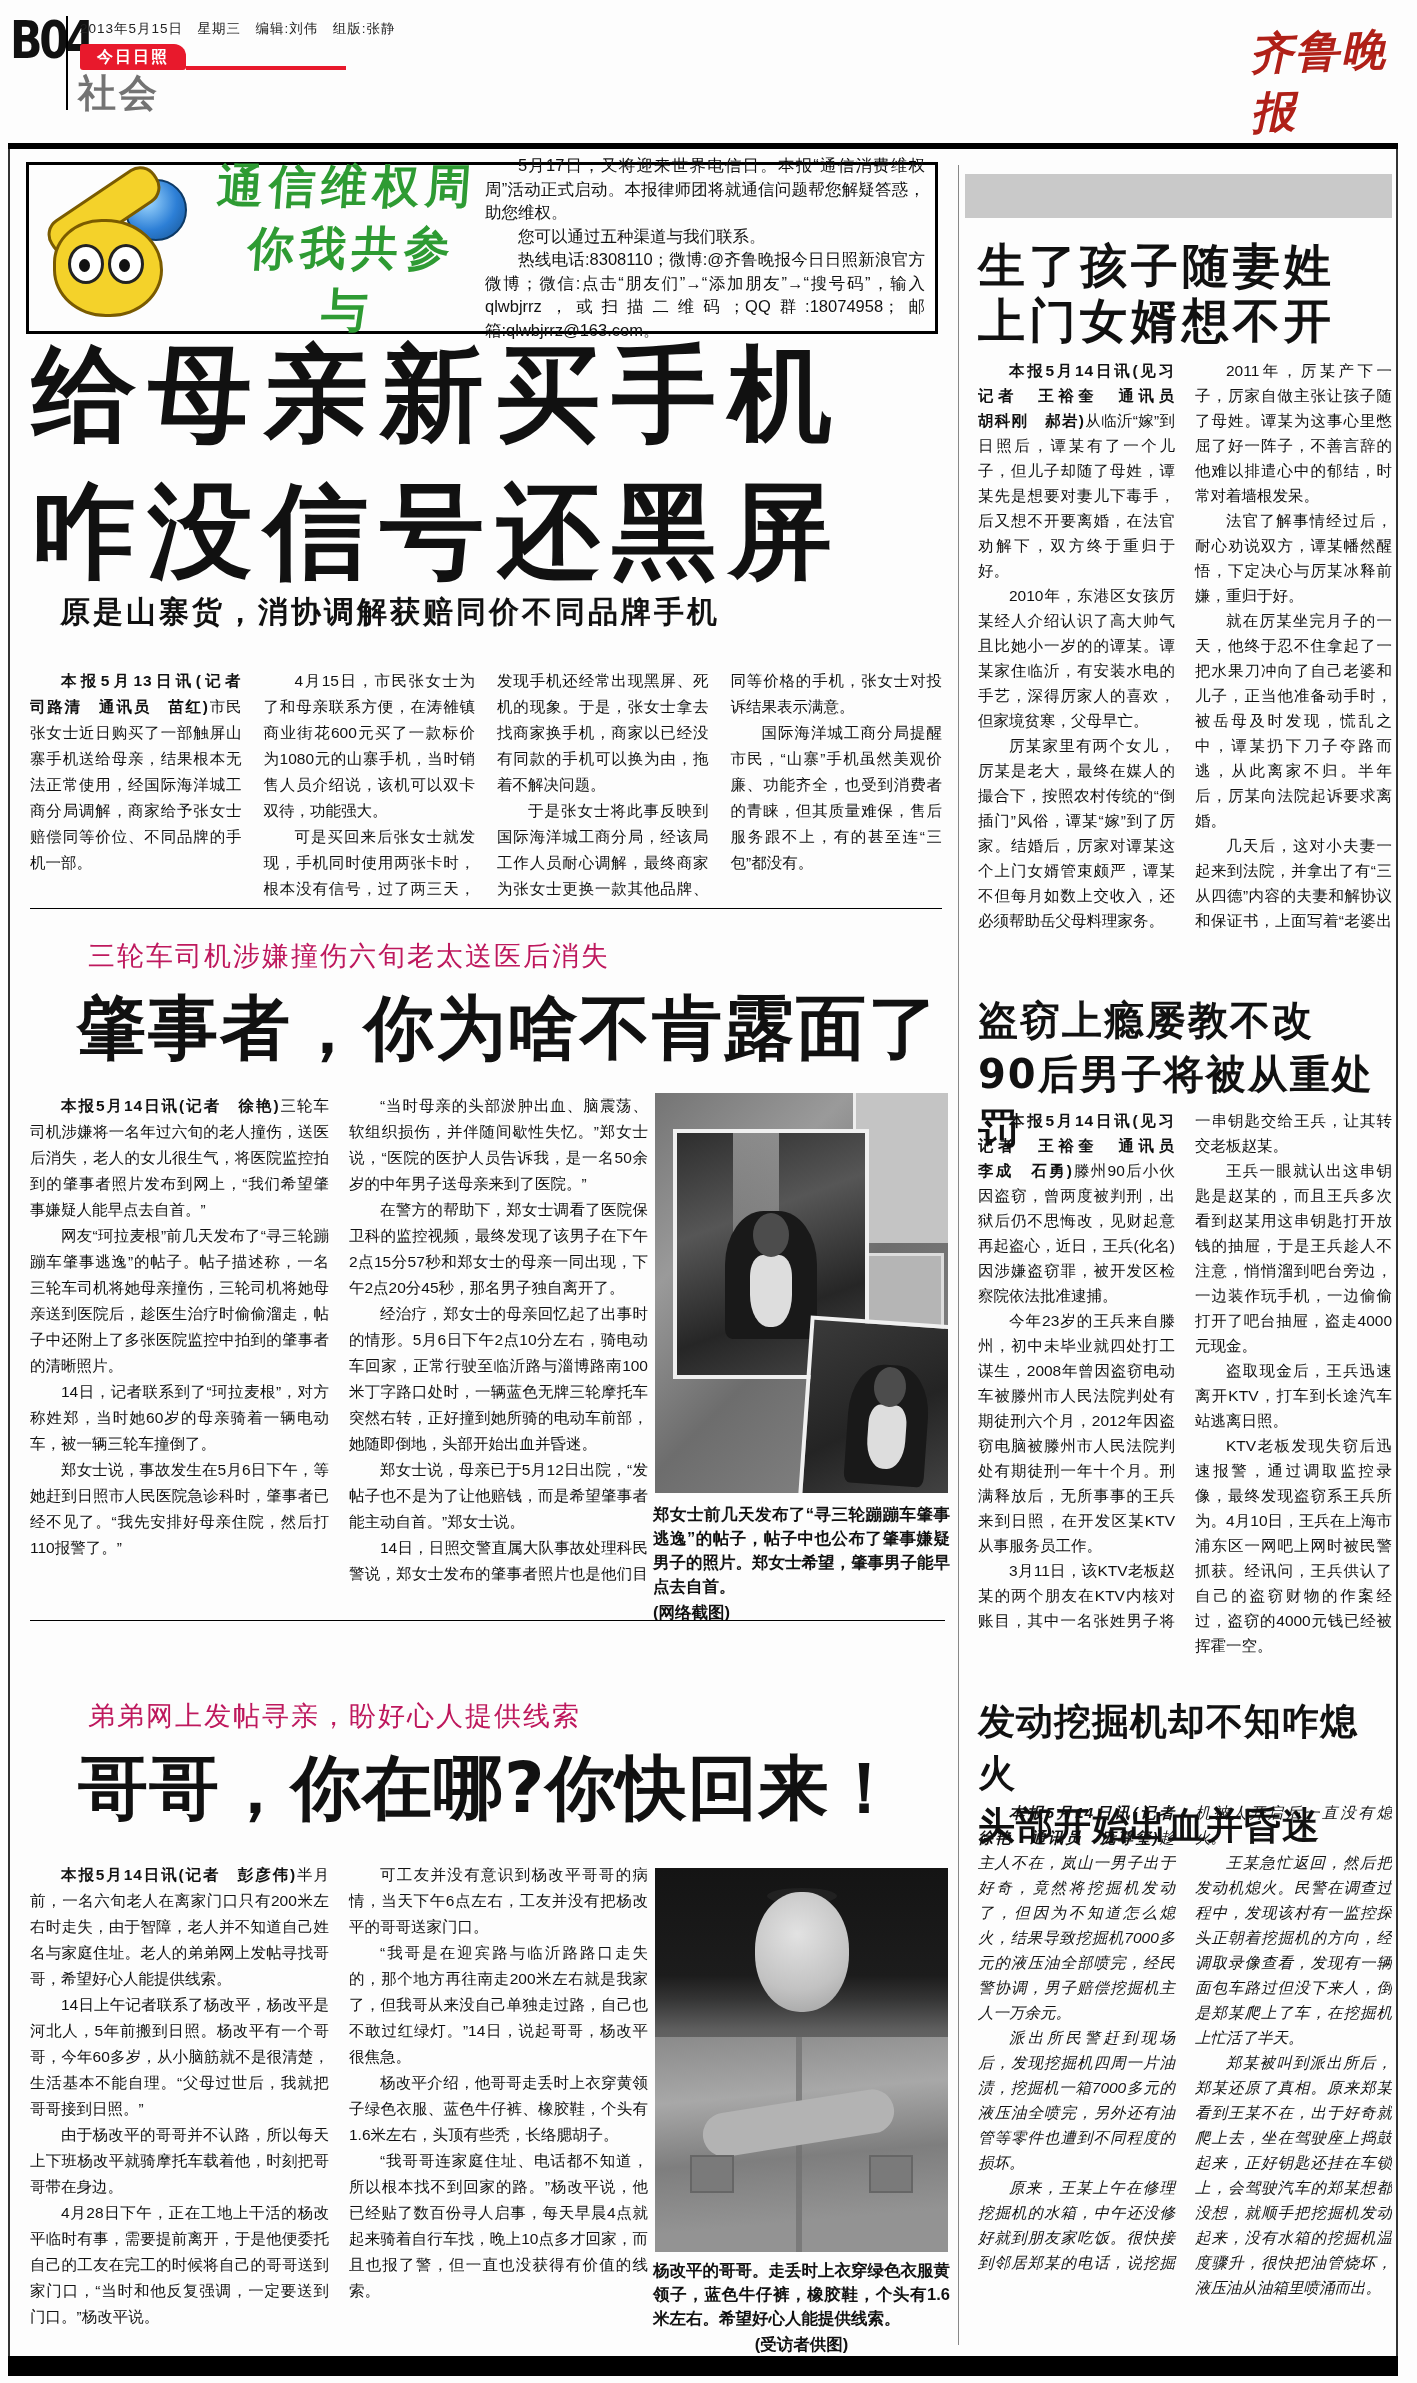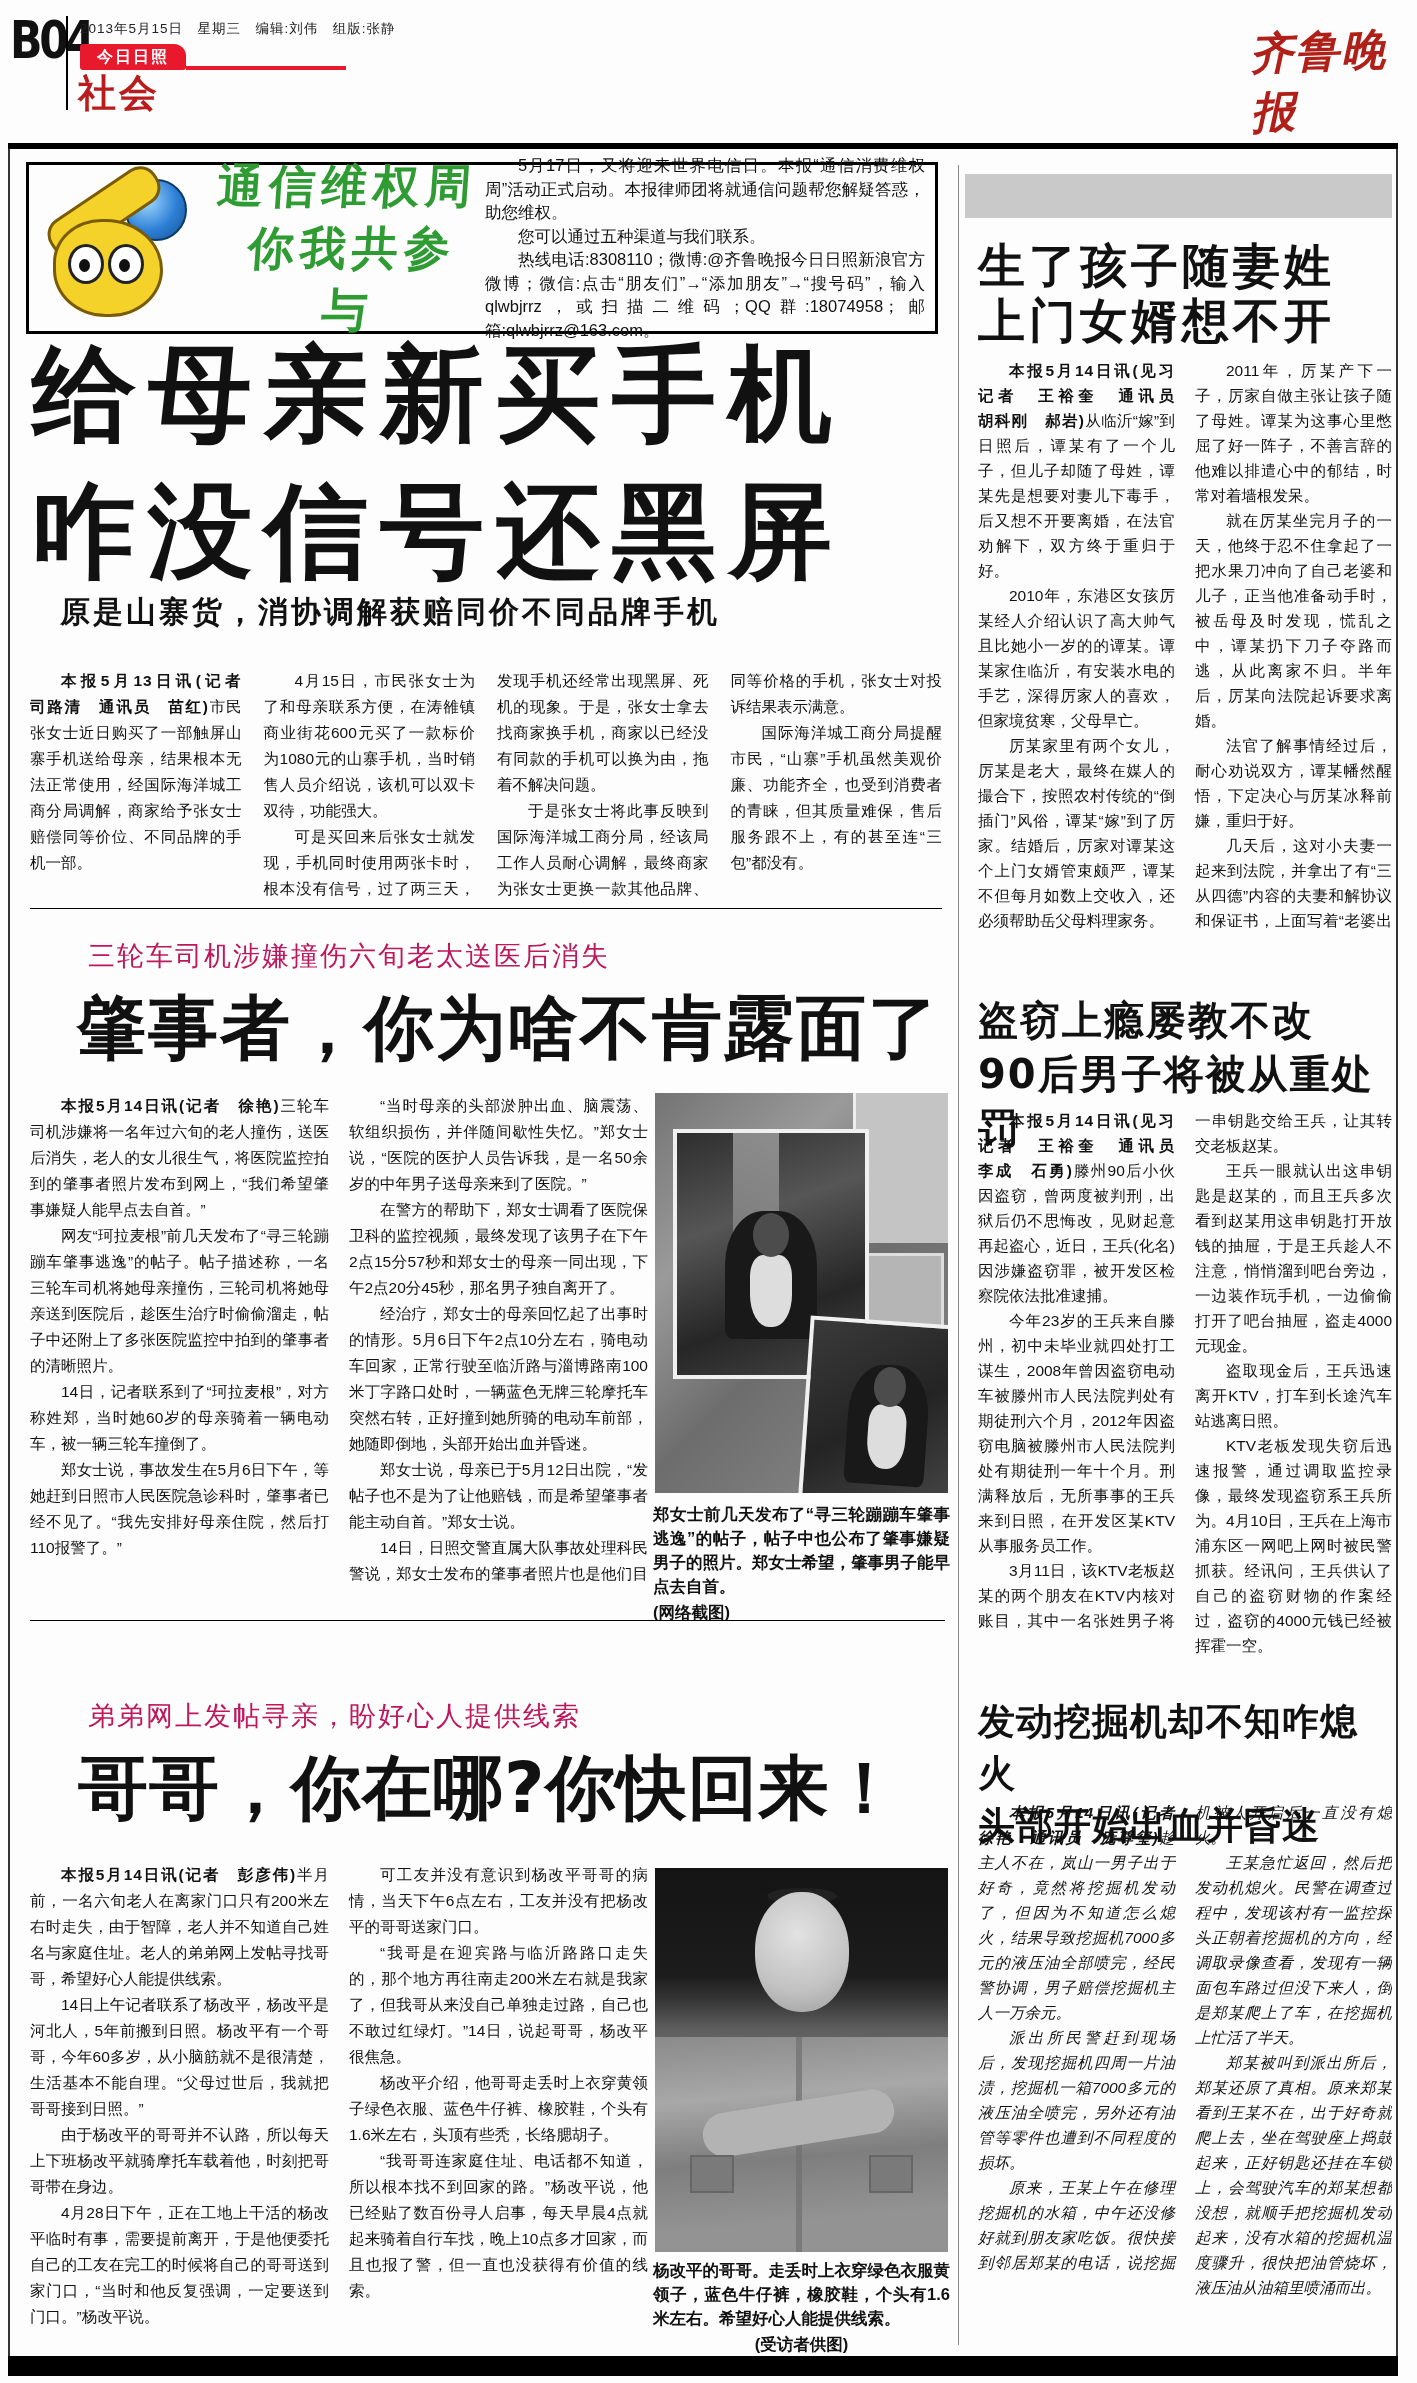--- a/index.html
+++ b/index.html
@@ -8,21 +8,21 @@
         font-family:"Liberation Sans",sans-serif;color:#111;overflow:hidden;}
   
   .pagenum{position:absolute;left:10px;top:10px;font-size:52px;font-weight:900;
            font-family:"DejaVu Sans",sans-serif;letter-spacing:-4px;transform:scaleX(.82);transform-origin:left top;}
   .hdr-vline{position:absolute;left:66px;top:16px;width:2px;height:94px;background:#000;}
   .dateline{position:absolute;left:80px;top:20px;font-size:13.5px;letter-spacing:1px;color:#222;}
   .badge{position:absolute;left:80px;top:44px;width:106px;height:26px;background:#e8192c;color:#fff;
          font-size:16px;font-weight:700;text-align:center;line-height:26px;letter-spacing:2px;
          border-radius:3px 12px 3px 3px;}
   .badge-bar{position:absolute;left:186px;top:66px;width:160px;height:4px;background:#e8192c;}
-  .section-name{position:absolute;left:78px;top:68px;font-size:38px;color:#b91c1c;font-weight:900;letter-spacing:3px;}
+  .section-name{position:absolute;left:78px;top:68px;font-size:38px;color:#737373;font-weight:900;letter-spacing:3px;}
   .masthead{position:absolute;left:1250px;top:22px;font-size:44px;color:#b02018;font-weight:700;
             font-family:"DejaVu Serif",serif;font-style:italic;transform:rotate(-2deg);letter-spacing:2px;}
   
   .top-rule{position:absolute;left:8px;top:143px;width:1390px;height:6px;background:#000;}
   .frame-left{position:absolute;left:8px;top:149px;width:2px;height:2207px;background:#333;}
   .frame-right{position:absolute;left:1396px;top:149px;width:2px;height:2207px;background:#333;}
   .col-divider{position:absolute;left:958px;top:165px;width:1px;height:2180px;background:#888;}
   .bottom-bar{position:absolute;left:8px;top:2356px;width:1390px;height:20px;background:#000;}
   
   .notice{position:absolute;left:26px;top:162px;width:912px;height:172px;border:3px solid #000;
@@ -236,22 +236,22 @@
 
   <div class="r-headline rA-headline">
     <div>生了孩子随妻姓</div>
     <div>上门女婿想不开</div>
   </div>
   <div class="r-body rA-body">
       <p class="para"><b>本报5月14日讯(见习记者　王裕奎　通讯员　胡科刚　郝岩)</b>从临沂“嫁”到日照后，谭某有了一个儿子，但儿子却随了母姓，谭某先是想要对妻儿下毒手，后又想不开要离婚，在法官劝解下，双方终于重归于好。</p>
       <p class="para">2010年，东港区女孩厉某经人介绍认识了高大帅气且比她小一岁的的谭某。谭某家住临沂，有安装水电的手艺，深得厉家人的喜欢，但家境贫寒，父母早亡。</p>
       <p class="para">厉某家里有两个女儿，厉某是老大，最终在媒人的撮合下，按照农村传统的“倒插门”风俗，谭某“嫁”到了厉家。结婚后，厉家对谭某这个上门女婿管束颇严，谭某不但每月如数上交收入，还必须帮助岳父母料理家务。</p>
       <p class="para">2011年，厉某产下一子，厉家自做主张让孩子随了母姓。谭某为这事心里憋屈了好一阵子，不善言辞的他难以排遣心中的郁结，时常对着墙根发呆。</p>
+      <p class="para">法官了解事情经过后，耐心劝说双方，谭某幡然醒悟，下定决心与厉某冰释前嫌，重归于好。</p>
       <p class="para">就在厉某坐完月子的一天，他终于忍不住拿起了一把水果刀冲向了自己老婆和儿子，正当他准备动手时，被岳母及时发现，慌乱之中，谭某扔下刀子夺路而逃，从此离家不归。半年后，厉某向法院起诉要求离婚。</p>
-      <p class="para">法官了解事情经过后，耐心劝说双方，谭某幡然醒悟，下定决心与厉某冰释前嫌，重归于好。</p>
       <p class="para">几天后，这对小夫妻一起来到法院，并拿出了有“三从四德”内容的夫妻和解协议和保证书，上面写着“老婆出门要跟从，老婆命令要服从，老婆说错要盲从，老婆化妆要等得，老婆花钱要舍得，老婆生气要忍得……”</p>
     </div>
 
   <div class="r-headline rB-headline">
     <div>盗窃上瘾屡教不改</div>
     <div>90后男子将被从重处罚</div>
   </div>
   <div class="r-body rB-body">
       <p class="para"><b>本报5月14日讯(见习记者　王裕奎　通讯员　李成　石勇)</b>滕州90后小伙因盗窃，曾两度被判刑，出狱后仍不思悔改，见财起意再起盗心，近日，王兵(化名)因涉嫌盗窃罪，被开发区检察院依法批准逮捕。</p>
       <p class="para">今年23岁的王兵来自滕州，初中未毕业就四处打工谋生，2008年曾因盗窃电动车被滕州市人民法院判处有期徒刑六个月，2012年因盗窃电脑被滕州市人民法院判处有期徒刑一年十个月。刑满释放后，无所事事的王兵来到日照，在开发区某KTV从事服务员工作。</p>

